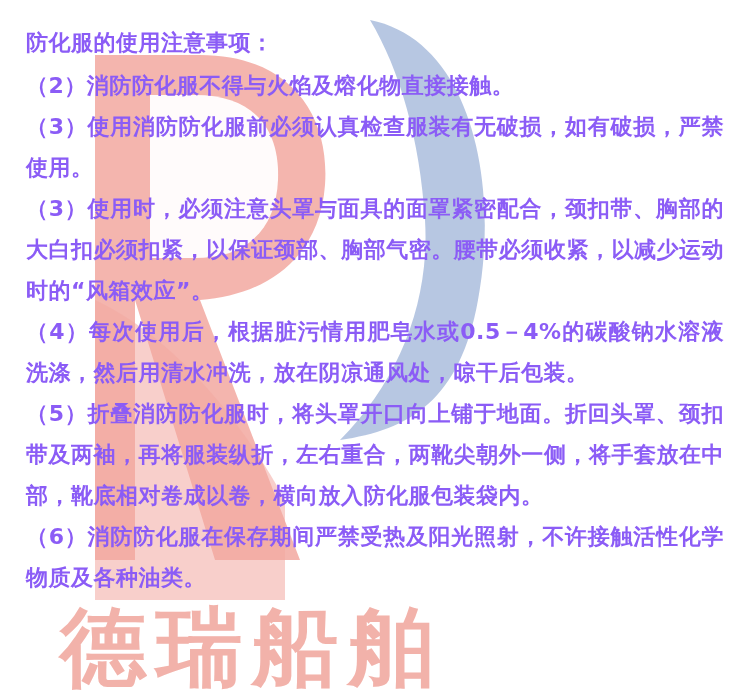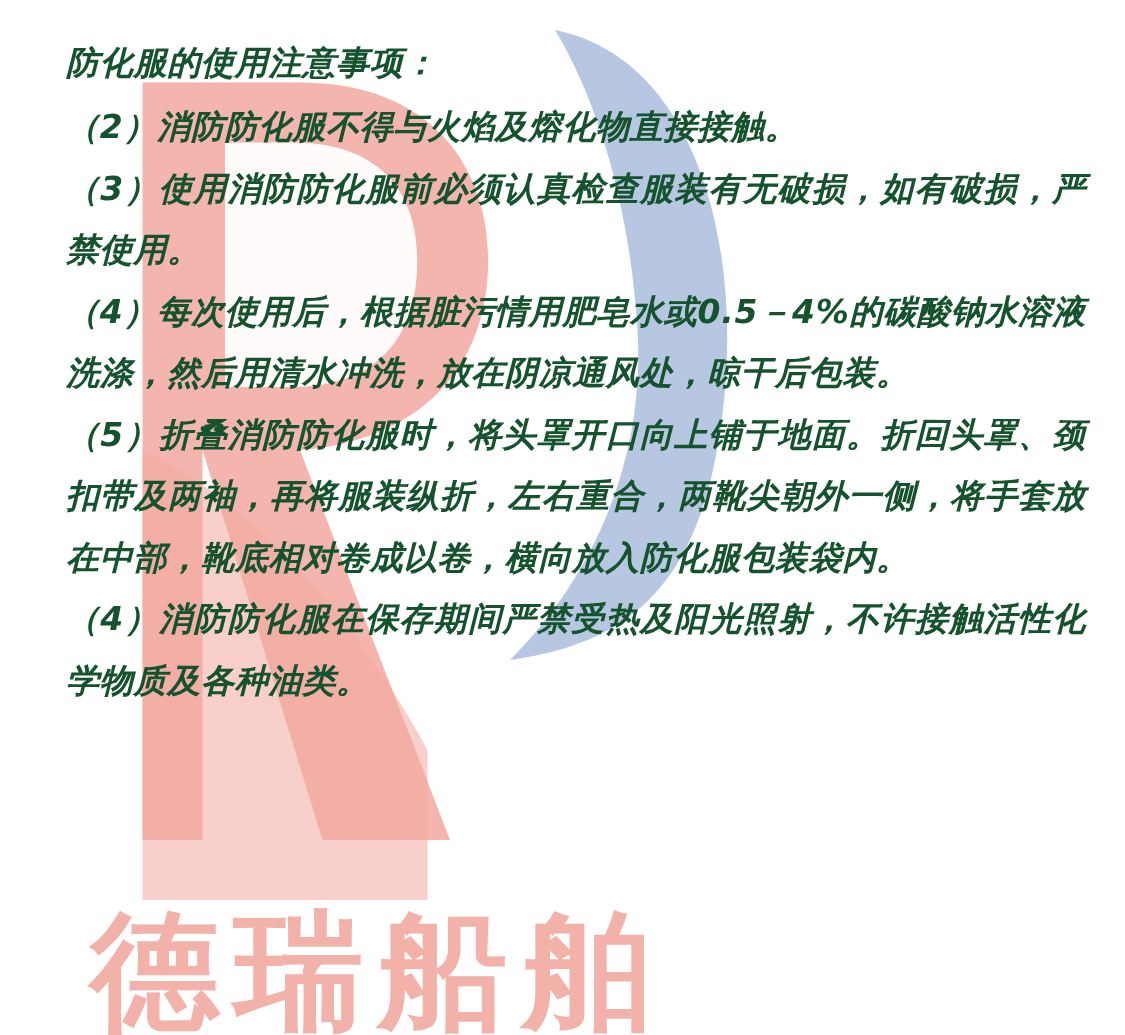--- a/index.html
+++ b/index.html
@@ -40,28 +40,27 @@
     color: #f0a59c;
     opacity: 0.85;
     white-space: nowrap;
     font-family: "DejaVu Sans", "Liberation Sans", sans-serif;
     pointer-events: none;
   }
   
   #content {
     position: relative;
     z-index: 5;
-    padding: 22px 26px 0 44px;
-    color: #14532d;
+    padding: 22px 26px 0 26px;
+    color: #8b5cf6;
     font-size: 22px;
     font-weight: bold;
     line-height: 41px;
     letter-spacing: 0.5px;
     font-family: "DejaVu Sans", "Liberation Sans", sans-serif;
-    font-style: italic;
   }
   #content .heading {
     margin: 0 0 2px 0;
     text-indent: 0;
   }
   #content .para {
     margin: 0;
     text-align: justify;
     text-justify: inter-ideograph;
   }
@@ -80,18 +79,19 @@
 
     <path d="M95 300 C 160 330, 230 400, 285 500 L 285 600 L 95 600 Z" fill="#f2a8a0" opacity="0.55"></path>
   </svg>
 
   <div id="wm-text">德瑞船舶</div>
 
   <div id="content">
     <p class="heading">防化服的使用注意事项：</p>
     <p class="para">（2）消防防化服不得与火焰及熔化物直接接触。</p>
     <p class="para">（3）使用消防防化服前必须认真检查服装有无破损，如有破损，严禁使用。</p>
+    <p class="para">（3）使用时，必须注意头罩与面具的面罩紧密配合，颈扣带、胸部的大白扣必须扣紧，以保证颈部、胸部气密。腰带必须收紧，以减少运动时的“风箱效应”。</p>
     <p class="para">（4）每次使用后，根据脏污情用肥皂水或0.5－4%的碳酸钠水溶液洗涤，然后用清水冲洗，放在阴凉通风处，晾干后包装。</p>
     <p class="para">（5）折叠消防防化服时，将头罩开口向上铺于地面。折回头罩、颈扣带及两袖，再将服装纵折，左右重合，两靴尖朝外一侧，将手套放在中部，靴底相对卷成以卷，横向放入防化服包装袋内。</p>
-    <p class="para">（4）消防防化服在保存期间严禁受热及阳光照射，不许接触活性化学物质及各种油类。</p>
+    <p class="para">（6）消防防化服在保存期间严禁受热及阳光照射，不许接触活性化学物质及各种油类。</p>
   </div>
 
 </div>
 
 </body></html>

